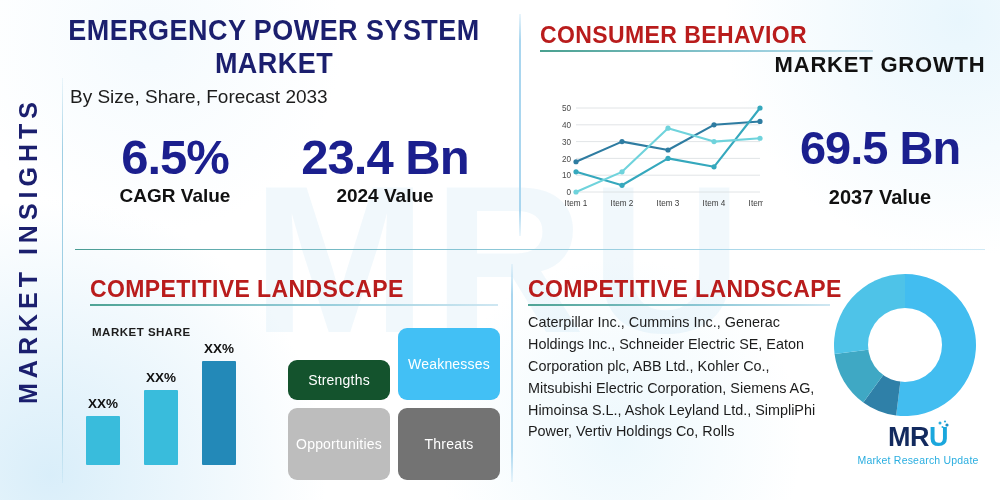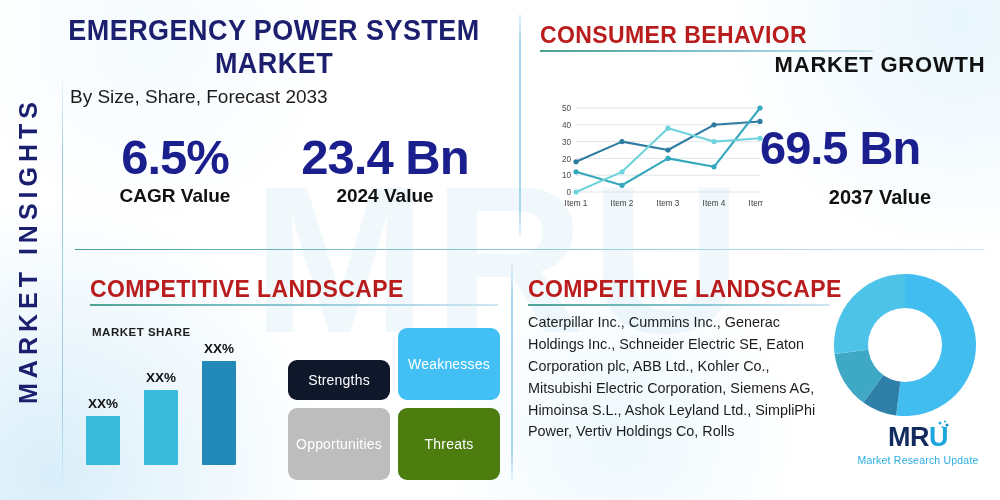--- a/index.html
+++ b/index.html
@@ -92,21 +92,21 @@
   
   .chart { position:absolute; left:548px; top:100px; width:215px; height:115px; }
   .chart svg { display:block; }
 
   
   .mg-title {
     position:absolute; left:760px; top:52px; width:240px; text-align:center;
     font-size:22px; font-weight:700; color:#111; letter-spacing:.8px;
   }
   .mg-val {
-    position:absolute; left:760px; top:120px; width:240px; 
+    position:absolute; left:760px; top:120px; width:240px; text-align:center;
     font-size:47px; font-weight:700; color:#1b1f8e; letter-spacing:-1px;
   }
   .mg-cap {
     position:absolute; left:760px; top:186px; width:240px; text-align:center;
     font-size:20px; font-weight:700; color:#111;
   }
 
   
   .bars { position:absolute; left:86px; top:330px; width:175px; height:148px; }
   .ms-label {
@@ -242,30 +242,30 @@
         <div class="bar-lab" style="bottom: 80.4px; position: absolute;">XX%</div>
         <div class="bar" style="height: 75.4px; background: rgb(57, 188, 220);"></div>
       </div>
       <div class="bar-wrap" style="left: 116px; width: 34px;">
         <div class="bar-lab" style="bottom: 109px; position: absolute;">XX%</div>
         <div class="bar" style="height: 104px; background: rgb(35, 137, 184);"></div>
       </div>
     </div>
 
   <div class="swot" id="swot-grid">
-      <div class="swot-box" style="background: #0f172a; margin-top: 32px;">
+      <div class="swot-box" style="background: #14532d; margin-top: 32px;">
         <span>Strengths</span>
       </div>
       <div class="swot-box" style="background: rgb(66, 192, 245);">
         <span>Weaknesses</span>
       </div>
       <div class="swot-box" style="background: rgb(189, 189, 189);">
         <span>Opportunities</span>
       </div>
-      <div class="swot-box" style="background: #4d7c0f;">
+      <div class="swot-box" style="background: #737373;">
         <span>Threats</span>
       </div>
     </div>
 
   <div class="sec-head" style="left:528px; top:276px;">COMPETITIVE LANDSCAPE</div>
   <div class="sec-rule" style="left:528px; top:304px; width:302px;
        background:linear-gradient(to right,#4ea395,#8fc9d8 60%,#cfe7f2);"></div>
 
   <div class="co-text">Caterpillar Inc., Cummins Inc., Generac Holdings Inc., Schneider Electric SE, Eaton Corporation plc, ABB Ltd., Kohler Co., Mitsubishi Electric Corporation, Siemens AG, Himoinsa S.L., Ashok Leyland Ltd., SimpliPhi Power, Vertiv Holdings Co, Rolls</div>
 

